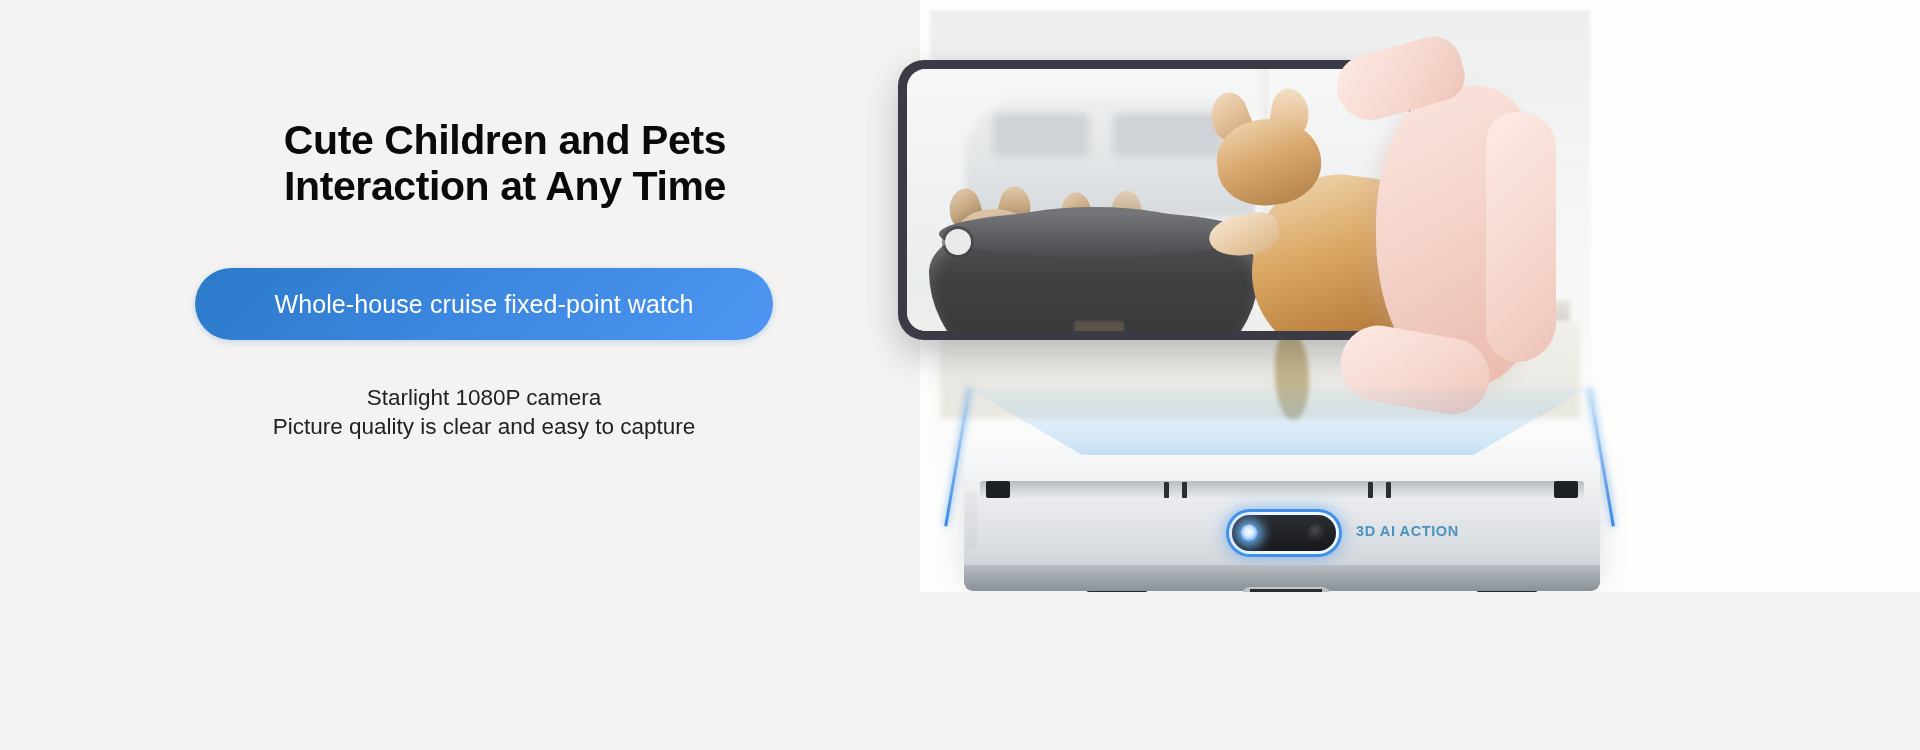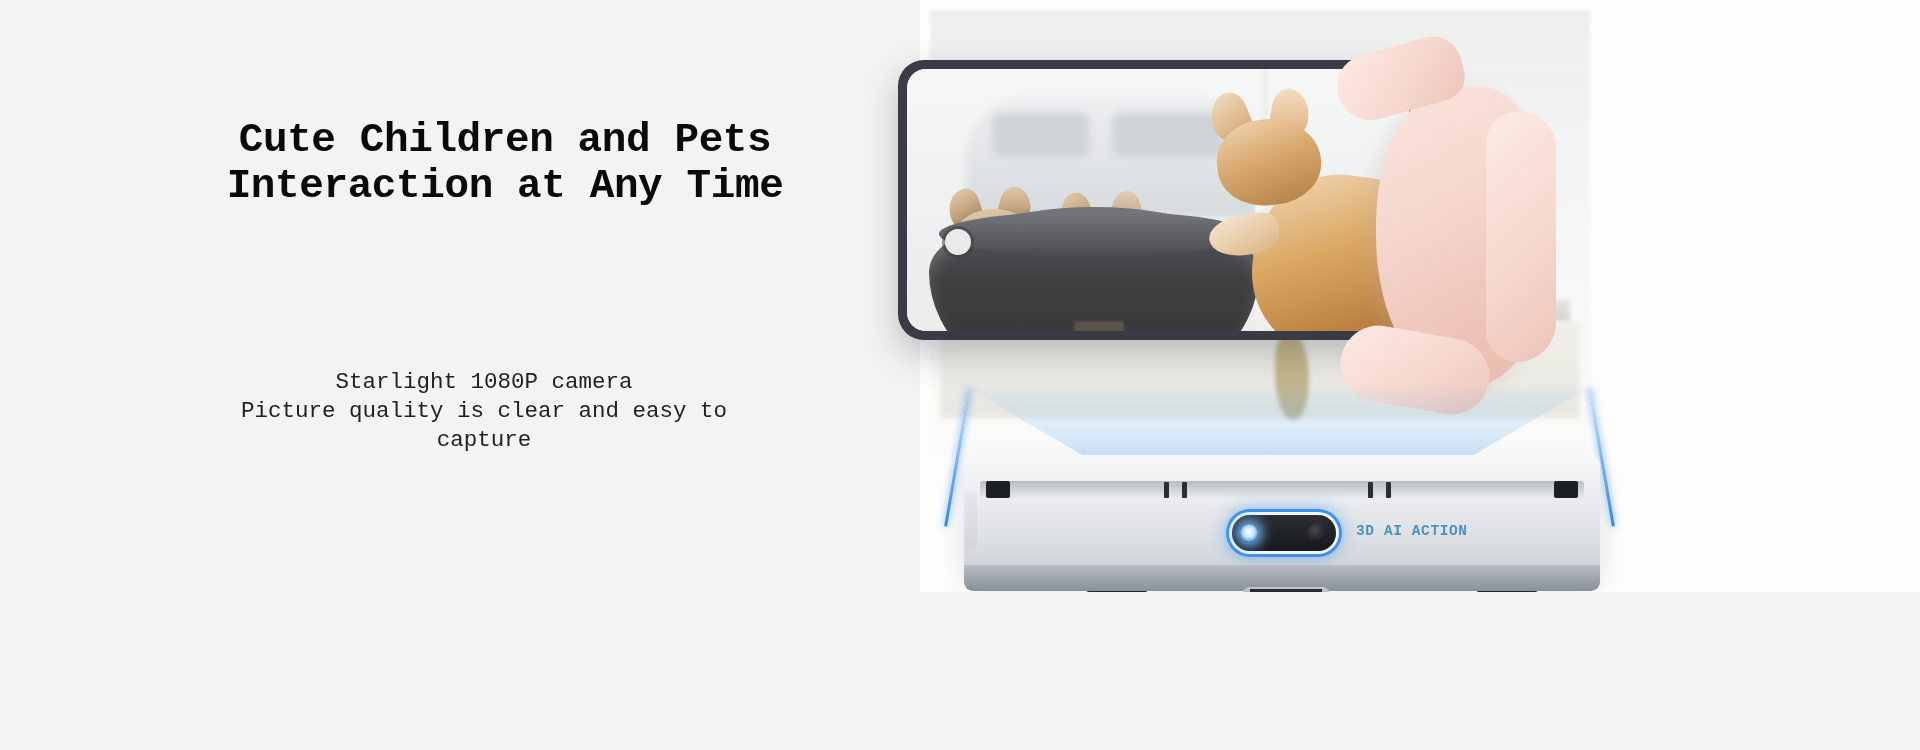--- a/index.html
+++ b/index.html
@@ -15,21 +15,20 @@
     font-family: "Liberation Sans", sans-serif;
     -webkit-font-smoothing: antialiased;
   }
 
   .page {
     position: relative;
     width: 1920px;
     height: 592px;
     background: #f4f3f1;
     overflow: hidden;
-    font-family: Liberation Mono, monospace;
   }
 
   
   .right-panel {
     position: absolute;
     left: 920px;
     top: 0;
     width: 1000px;
     height: 750px;
     background: #fdfdfc;
@@ -80,21 +79,21 @@
   .sub {
     position: absolute;
     left: 0;
     width: 578px;
     text-align: center;
     font-size: 22.5px;
     line-height: 1.28;
     color: #222222;
     white-space: pre-line;
   }
-  .sub-1 { top: 368px; }
+  .sub-1 { top: 384px; }
   .sub-2 { top: 544px; }
 
   
   .scene {
     position: absolute;
     left: 920px;
     top: 0;
     width: 1000px;
     height: 750px;
   }
@@ -529,20 +528,23 @@
 
 <div class="page">
 
   <div class="right-panel"></div>
 
   <div class="copy-col">
 
     <div class="headline">Cute Children and Pets
 Interaction at Any Time</div>
 
+    <div class="pill pill-1">
+      <span>Whole-house cruise fixed-point watch</span>
+    </div>
 
     <div class="sub sub-1">Starlight 1080P camera
 Picture quality is clear and easy to capture</div>
 
 
   </div>
 
   <div class="scene">
 
     <div class="backdrop"></div>

